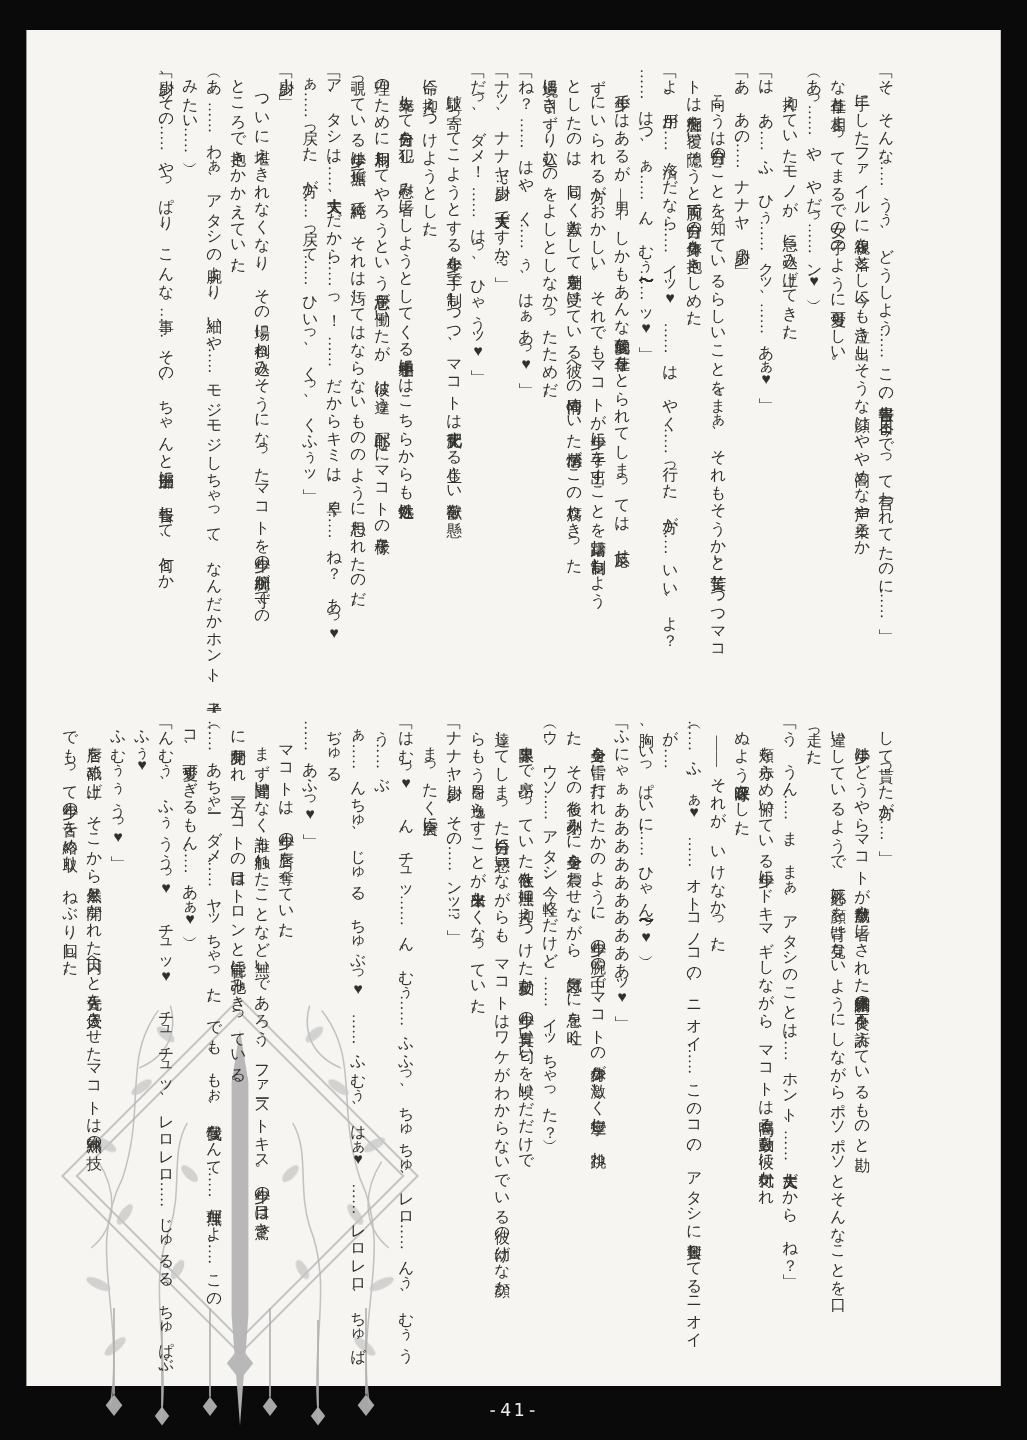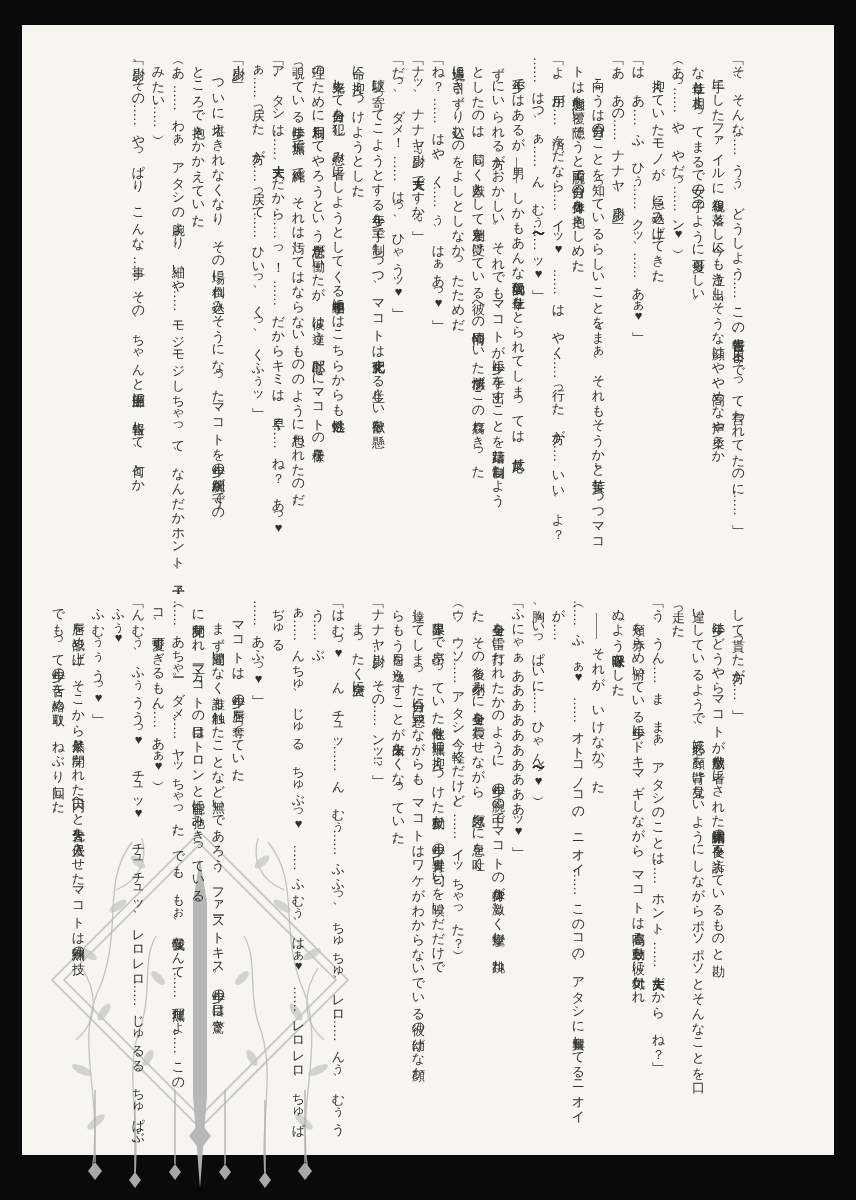--- a/index.html
+++ b/index.html
@@ -171,13 +171,14 @@
         <p>（……あちゃー。ダメ……ヤッちゃった。でも、もぉ、我慢なんて……無理だよ……この</p>
         <p>コ、可愛すぎるもん……あぁ♥）</p>
         <p>「んむぅ、ふぅううっ♥　チュッ♥　チュチュッ、レロレロ……じゅるる、ちゅぱぶ、ふぅ♥</p>
         <p>ふむぅぅうっ♥」</p>
         <p>　唇を舐め上げ、そこから呆然と開かれた口内へと舌先を侵入させたマコトは熟練の技</p>
         <p>でもって少年の舌を絡め取り、ねぶり回した。</p>
       </div>
 
   </div>
 
+  <div class="page-number">-41-</div>
 </div>
 
 </body></html>

